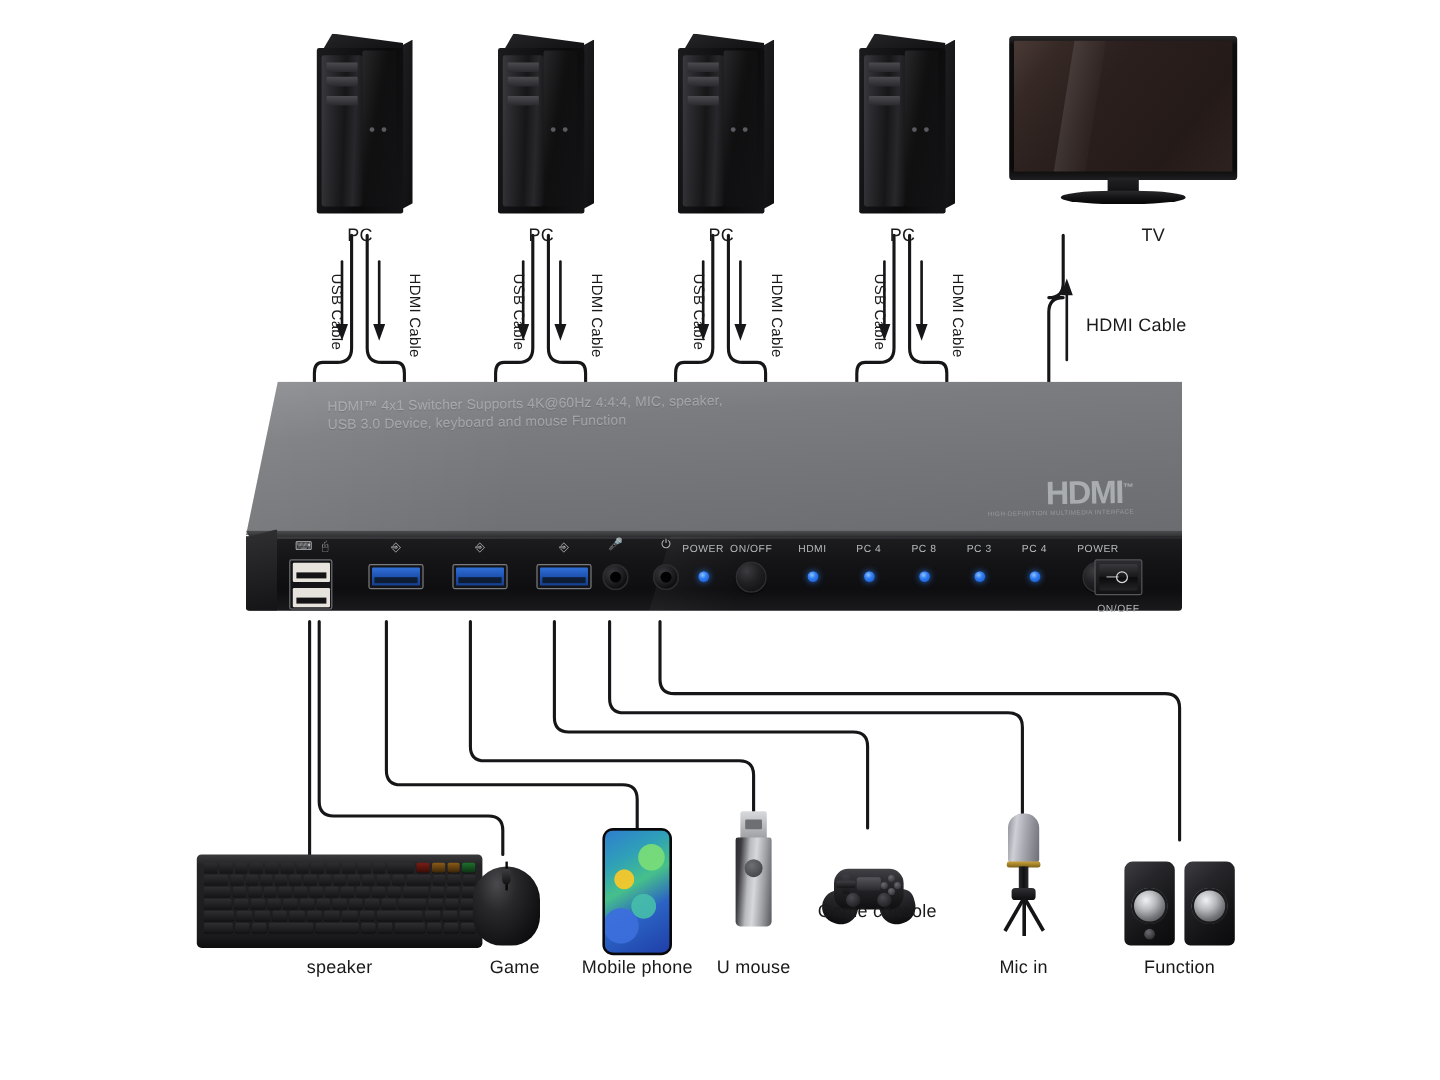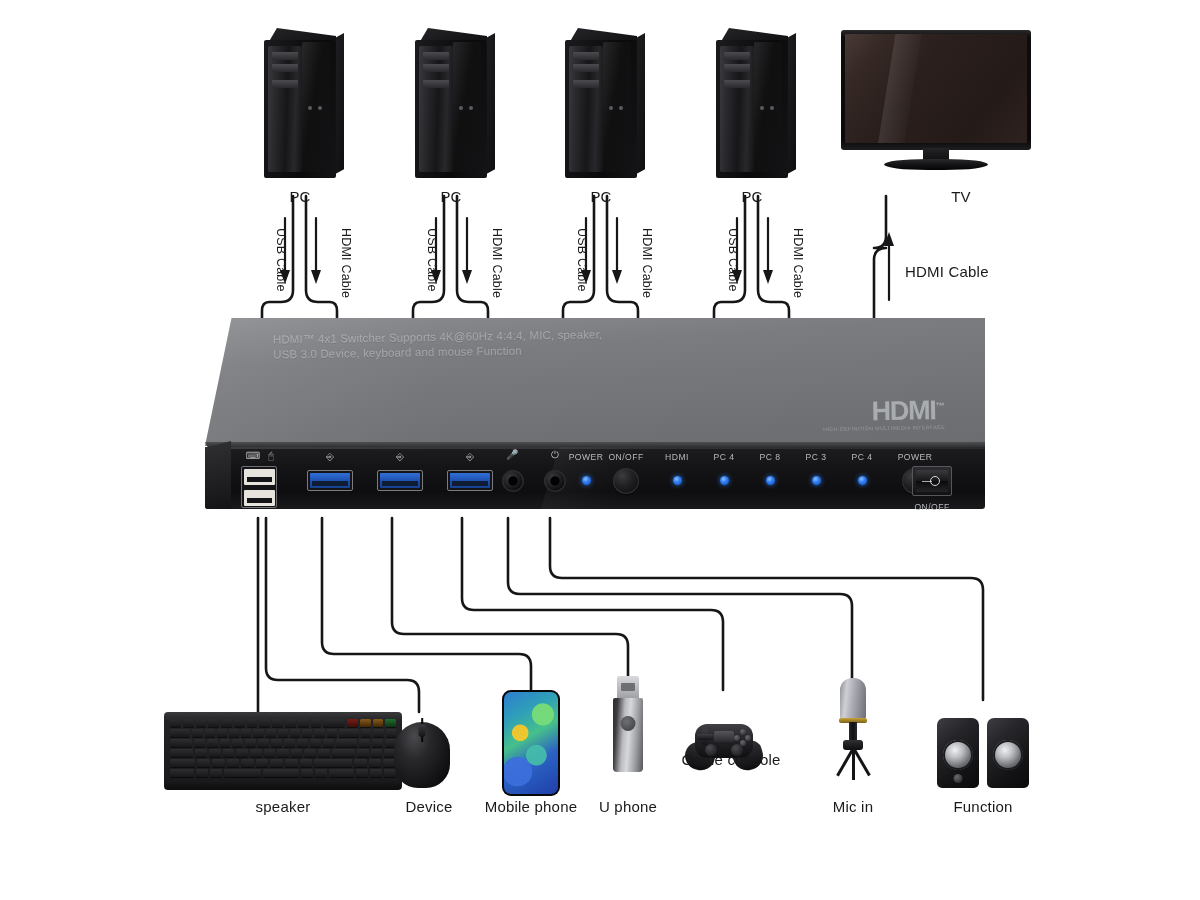--- a/index.html
+++ b/index.html
@@ -791,20 +791,20 @@
     <div class="unit l">
         <div class="cone"></div>
         <div class="knob"></div>
       </div>
     <div class="unit r">
         <div class="cone"></div>
       </div>
   </div>
 
   <div class="lbl ctr" style="left:283px; top:798px;">speaker</div>
-  <div class="lbl ctr" style="left:429px; top:798px;">Device</div>
+  <div class="lbl ctr" style="left:429px; top:798px;">Game</div>
   <div class="lbl ctr" style="left:531px; top:798px;">Mobile phone</div>
-  <div class="lbl ctr" style="left:628px; top:798px;">U phone</div>
+  <div class="lbl ctr" style="left:628px; top:798px;">U mouse</div>
   <div class="lbl ctr" style="left:731px; top:751px;">Game console</div>
   <div class="lbl ctr" style="left:853px; top:798px;">Mic in</div>
   <div class="lbl ctr" style="left:983px; top:798px;">Function</div>
 
 </div>
 
 </body></html>

